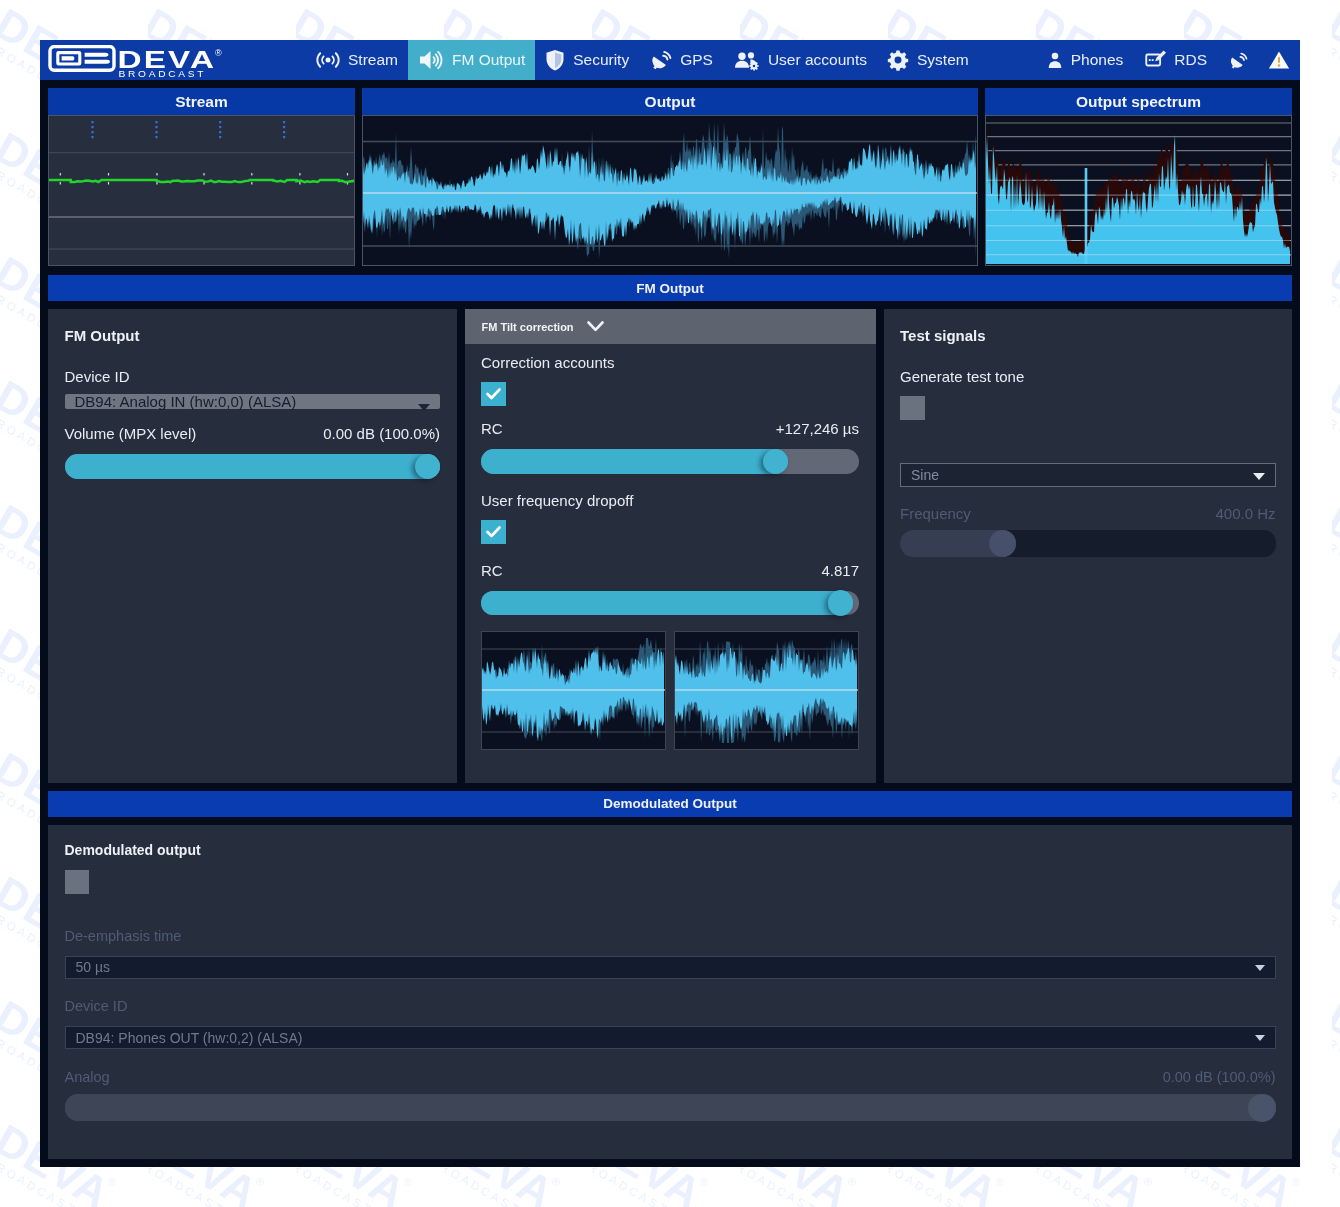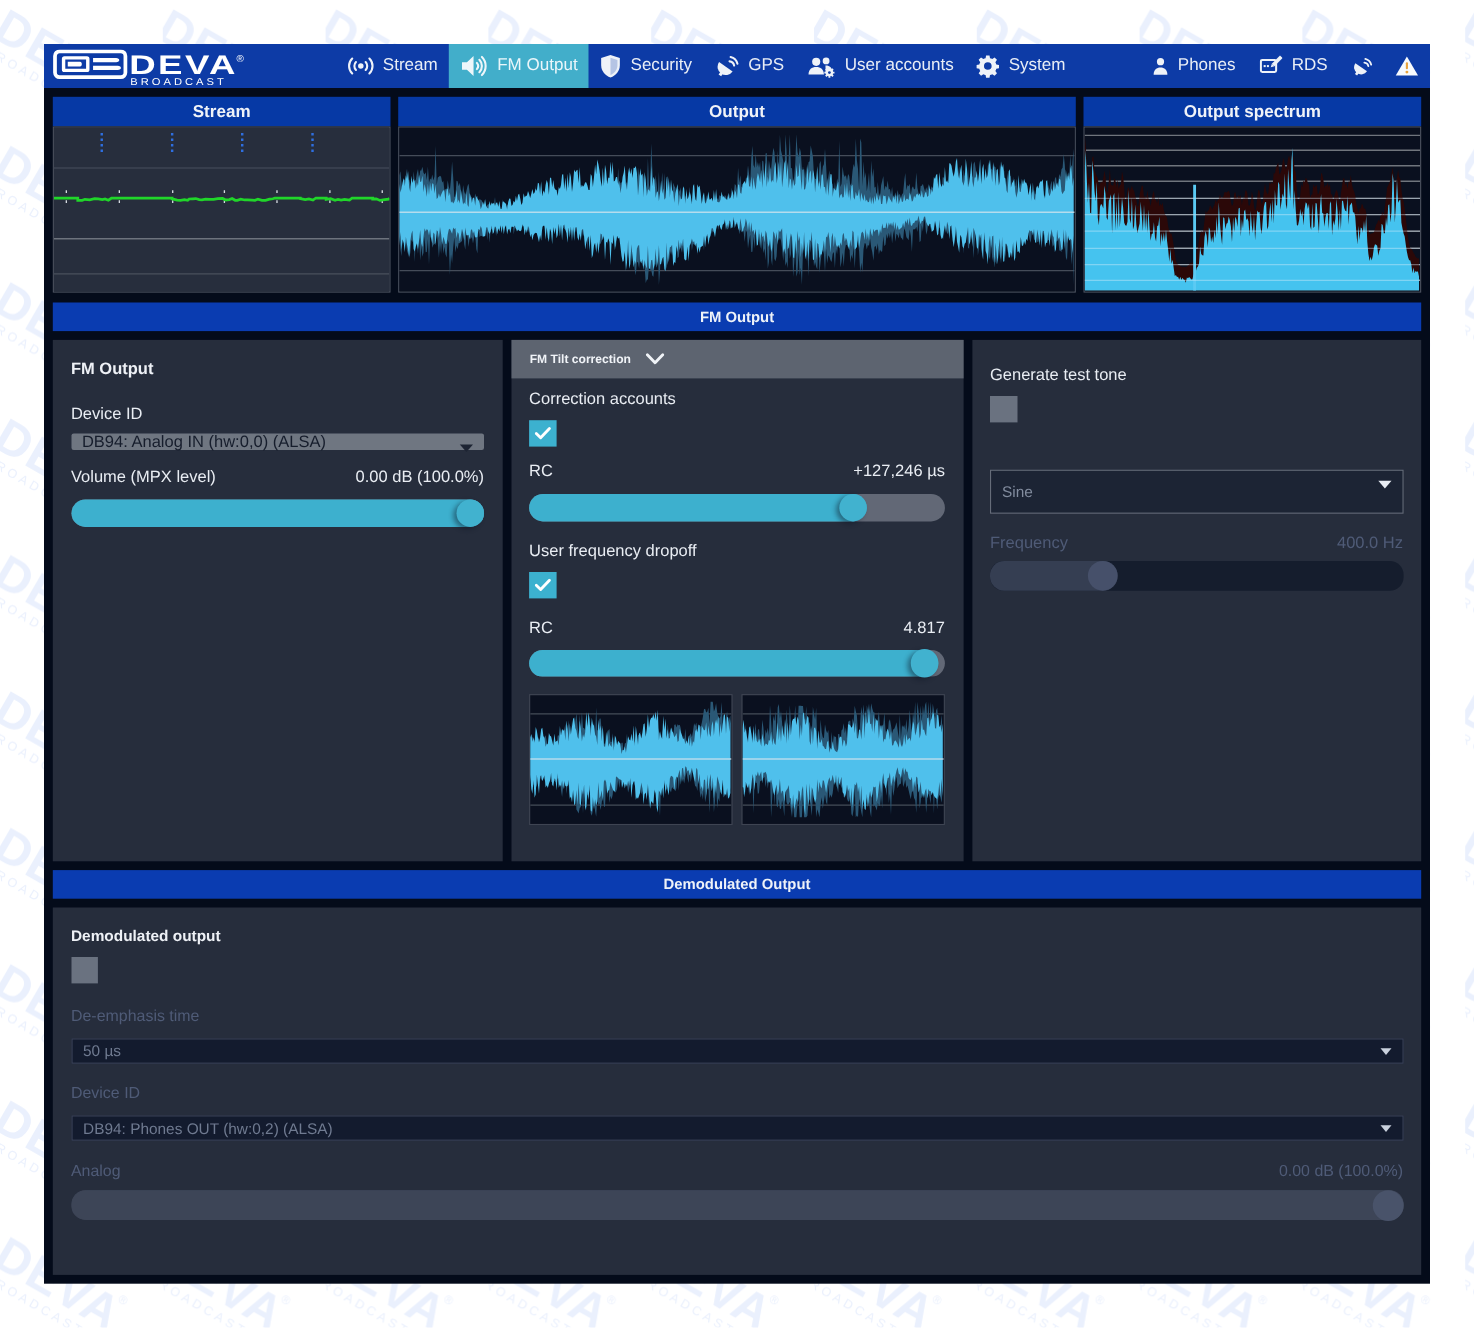--- a/index.html
+++ b/index.html
@@ -312,39 +312,40 @@
                   <line x1="0" y1="100" x2="183" y2="100" stroke="#454c59" stroke-width="1.2"></line>
                   <polygon points="0.0,37.0 1.0,22.4 2.0,37.1 3.0,26.2 4.0,42.2 5.0,38.1 6.0,33.6 7.0,30.9 8.0,35.0 9.0,39.0 10.0,43.5 11.0,33.7 12.0,25.5 13.0,43.4 14.0,31.7 15.0,30.4 16.0,39.5 17.0,40.4 18.0,22.3 19.0,29.3 20.0,42.2 21.0,31.2 22.0,35.0 23.0,29.6 24.0,36.9 25.0,8.9 26.0,23.5 27.0,38.3 28.0,18.7 29.0,23.6 30.0,14.6 31.0,36.0 32.0,11.2 33.0,7.9 34.0,21.5 35.0,14.3 36.0,25.0 37.0,39.0 38.0,22.1 39.0,33.2 40.0,12.9 41.0,25.9 42.0,35.5 43.0,8.8 44.0,23.7 45.0,36.1 46.0,33.5 47.0,22.3 48.0,9.2 49.0,33.2 50.0,32.0 51.0,9.5 52.0,9.6 53.0,9.7 54.0,9.8 55.0,9.8 56.0,21.4 57.0,22.6 58.0,10.1 59.0,31.8 60.0,27.4 61.0,24.0 62.0,30.5 63.0,34.4 64.0,10.5 65.0,16.9 66.0,22.2 67.0,11.5 68.0,43.9 69.0,32.0 70.0,41.9 71.0,22.1 72.0,33.7 73.0,38.3 74.0,39.1 75.0,26.4 76.0,31.9 77.0,34.7 78.0,31.7 79.0,46.1 80.0,49.0 81.0,33.2 82.0,45.2 83.0,36.4 84.0,38.2 85.0,37.6 86.0,50.5 87.0,35.3 88.0,35.3 89.0,43.8 90.0,32.2 91.0,30.9 92.0,25.5 93.0,34.7 94.0,29.2 95.0,39.4 96.0,24.3 97.0,23.3 98.0,23.2 99.0,40.4 100.0,20.9 101.0,24.7 102.0,9.5 103.0,14.5 104.0,18.4 105.0,35.1 106.0,38.8 107.0,23.4 108.0,10.6 109.0,18.7 110.0,8.5 111.0,20.2 112.0,35.3 113.0,9.2 114.0,14.0 115.0,7.7 116.0,17.3 117.0,7.4 118.0,12.1 119.0,15.5 120.0,15.8 121.0,34.4 122.0,32.0 123.0,21.5 124.0,15.0 125.0,28.5 126.0,27.1 127.0,28.7 128.0,26.4 129.0,15.8 130.0,31.3 131.0,36.7 132.0,36.2 133.0,24.0 134.0,21.9 135.0,27.3 136.0,34.9 137.0,31.2 138.0,30.4 139.0,28.0 140.0,24.5 141.0,31.3 142.0,39.1 143.0,17.3 144.0,39.6 145.0,27.1 146.0,29.2 147.0,27.0 148.0,31.5 149.0,21.7 150.0,34.4 151.0,27.4 152.0,13.2 153.0,25.5 154.0,33.8 155.0,15.0 156.0,22.6 157.0,6.0 158.0,31.8 159.0,6.0 160.0,14.6 161.0,24.8 162.0,9.3 163.0,24.0 164.0,9.1 165.0,17.7 166.0,8.9 167.0,6.0 168.0,22.7 169.0,6.0 170.0,24.0 171.0,6.0 172.0,22.2 173.0,7.7 174.0,13.6 175.0,21.5 176.0,13.9 177.0,11.3 178.0,22.3 179.0,36.5 180.0,28.0 181.0,17.8 182.0,35.2 182.0,86.1 181.0,97.7 180.0,93.1 179.0,90.6 178.0,93.5 177.0,103.8 176.0,93.2 175.0,78.3 174.0,107.8 173.0,78.8 172.0,82.1 171.0,99.0 170.0,92.4 169.0,89.1 168.0,93.5 167.0,107.2 166.0,92.2 165.0,83.9 164.0,88.2 163.0,80.7 162.0,97.0 161.0,103.0 160.0,79.3 159.0,81.3 158.0,107.0 157.0,95.5 156.0,93.5 155.0,87.4 154.0,88.1 153.0,94.5 152.0,90.8 151.0,86.3 150.0,81.8 149.0,84.3 148.0,76.8 147.0,80.7 146.0,83.5 145.0,71.6 144.0,80.5 143.0,80.7 142.0,82.1 141.0,84.7 140.0,73.9 139.0,78.3 138.0,86.1 137.0,91.7 136.0,81.0 135.0,108.9 134.0,89.7 133.0,98.3 132.0,75.8 131.0,91.4 130.0,84.2 129.0,81.1 128.0,79.8 127.0,103.0 126.0,91.0 125.0,100.8 124.0,100.5 123.0,97.9 122.0,104.8 121.0,101.9 120.0,99.8 119.0,101.4 118.0,85.5 117.0,111.0 116.0,105.9 115.0,97.0 114.0,102.1 113.0,92.8 112.0,96.8 111.0,89.6 110.0,90.8 109.0,111.0 108.0,106.5 107.0,100.5 106.0,94.4 105.0,111.0 104.0,109.3 103.0,111.0 102.0,84.6 101.0,103.7 100.0,110.3 99.0,108.1 98.0,90.0 97.0,96.4 96.0,96.6 95.0,93.9 94.0,82.6 93.0,93.2 92.0,92.4 91.0,79.7 90.0,84.8 89.0,80.8 88.0,76.4 87.0,88.7 86.0,84.2 85.0,80.2 84.0,78.4 83.0,80.3 82.0,88.9 81.0,93.3 80.0,90.2 79.0,93.8 78.0,81.5 77.0,99.6 76.0,97.4 75.0,90.5 74.0,96.4 73.0,103.3 72.0,92.7 71.0,99.1 70.0,111.0 69.0,106.9 68.0,103.6 67.0,111.0 66.0,91.5 65.0,94.3 64.0,90.1 63.0,109.9 62.0,101.1 61.0,94.6 60.0,96.8 59.0,109.6 58.0,111.0 57.0,111.0 56.0,111.0 55.0,90.1 54.0,111.0 53.0,111.0 52.0,111.0 51.0,94.2 50.0,99.8 49.0,111.0 48.0,111.0 47.0,111.0 46.0,97.9 45.0,111.0 44.0,104.3 43.0,96.8 42.0,99.2 41.0,99.6 40.0,97.1 39.0,84.2 38.0,110.3 37.0,100.8 36.0,95.4 35.0,103.3 34.0,103.3 33.0,94.4 32.0,102.2 31.0,100.6 30.0,81.6 29.0,100.2 28.0,76.8 27.0,93.7 26.0,111.0 25.0,74.0 24.0,76.9 23.0,85.0 22.0,76.2 21.0,83.6 20.0,74.3 19.0,75.3 18.0,76.8 17.0,77.9 16.0,78.2 15.0,88.5 14.0,90.1 13.0,79.5 12.0,79.8 11.0,75.7 10.0,107.6 9.0,75.1 8.0,78.4 7.0,86.6 6.0,90.8 5.0,79.1 4.0,78.4 3.0,82.3 2.0,86.8 1.0,90.9 0.0,77.4" fill="#2a5876"></polygon>
                   <polygon points="0.0,30.1 1.0,22.4 2.0,34.1 3.0,30.2 4.0,37.6 5.0,43.3 6.0,29.5 7.0,28.0 8.0,34.4 9.0,43.5 10.0,27.8 11.0,42.6 12.0,33.6 13.0,41.7 14.0,43.0 15.0,39.3 16.0,41.9 17.0,46.7 18.0,35.1 19.0,40.2 20.0,46.6 21.0,44.0 22.0,44.4 23.0,45.4 24.0,40.5 25.0,41.6 26.0,33.0 27.0,45.6 28.0,38.9 29.0,43.7 30.0,45.3 31.0,35.3 32.0,24.6 33.0,40.9 34.0,30.1 35.0,42.6 36.0,27.3 37.0,34.6 38.0,38.4 39.0,21.3 40.0,44.1 41.0,24.5 42.0,41.7 43.0,26.0 44.0,36.6 45.0,23.9 46.0,21.5 47.0,21.7 48.0,19.6 49.0,27.0 50.0,19.3 51.0,22.7 52.0,40.5 53.0,26.3 54.0,37.3 55.0,15.7 56.0,16.6 57.0,27.2 58.0,24.9 59.0,18.7 60.0,20.5 61.0,41.9 62.0,45.6 63.0,27.6 64.0,44.7 65.0,29.8 66.0,29.4 67.0,32.8 68.0,48.9 69.0,31.8 70.0,42.9 71.0,42.9 72.0,39.9 73.0,46.2 74.0,46.6 75.0,49.0 76.0,49.0 77.0,42.3 78.0,41.6 79.0,52.3 80.0,47.9 81.0,49.7 82.0,41.8 83.0,47.7 84.0,50.2 85.0,51.1 86.0,51.8 87.0,48.8 88.0,38.8 89.0,37.6 90.0,38.3 91.0,46.9 92.0,40.5 93.0,41.6 94.0,46.9 95.0,43.5 96.0,26.3 97.0,26.7 98.0,27.6 99.0,29.6 100.0,28.2 101.0,24.6 102.0,34.7 103.0,24.8 104.0,38.7 105.0,39.7 106.0,31.0 107.0,31.9 108.0,40.4 109.0,28.2 110.0,16.6 111.0,39.4 112.0,13.4 113.0,26.2 114.0,24.3 115.0,12.3 116.0,26.4 117.0,25.7 118.0,33.4 119.0,16.8 120.0,35.3 121.0,20.7 122.0,22.9 123.0,23.1 124.0,39.6 125.0,26.9 126.0,32.5 127.0,26.7 128.0,43.1 129.0,39.5 130.0,40.2 131.0,33.2 132.0,30.2 133.0,33.8 134.0,40.6 135.0,32.5 136.0,45.7 137.0,45.5 138.0,42.1 139.0,40.9 140.0,42.5 141.0,44.5 142.0,47.7 143.0,39.0 144.0,45.0 145.0,47.1 146.0,43.8 147.0,35.5 148.0,45.3 149.0,35.0 150.0,41.1 151.0,39.6 152.0,38.7 153.0,42.1 154.0,31.0 155.0,23.7 156.0,26.7 157.0,36.7 158.0,33.3 159.0,27.1 160.0,24.4 161.0,39.3 162.0,35.0 163.0,22.2 164.0,31.9 165.0,31.0 166.0,35.1 167.0,37.3 168.0,20.9 169.0,20.2 170.0,29.2 171.0,22.9 172.0,21.2 173.0,15.5 174.0,17.0 175.0,29.8 176.0,30.4 177.0,18.1 178.0,18.3 179.0,29.2 180.0,26.8 181.0,34.0 182.0,25.7 182.0,91.6 181.0,76.2 180.0,92.3 179.0,78.8 178.0,89.1 177.0,94.8 176.0,93.5 175.0,92.9 174.0,91.2 173.0,88.0 172.0,90.9 171.0,87.2 170.0,87.4 169.0,85.2 168.0,93.9 167.0,84.9 166.0,87.2 165.0,93.6 164.0,88.9 163.0,93.7 162.0,78.5 161.0,85.5 160.0,88.5 159.0,75.0 158.0,73.9 157.0,83.7 156.0,78.0 155.0,87.7 154.0,74.1 153.0,77.0 152.0,76.6 151.0,75.2 150.0,69.5 149.0,69.7 148.0,66.3 147.0,72.6 146.0,65.6 145.0,68.6 144.0,75.4 143.0,72.0 142.0,71.1 141.0,65.4 140.0,68.6 139.0,72.9 138.0,79.7 137.0,73.3 136.0,79.0 135.0,83.1 134.0,70.3 133.0,75.1 132.0,75.2 131.0,81.0 130.0,85.0 129.0,80.2 128.0,70.8 127.0,77.7 126.0,89.2 125.0,77.3 124.0,82.9 123.0,92.4 122.0,97.0 121.0,82.9 120.0,84.0 119.0,83.1 118.0,90.1 117.0,93.3 116.0,87.1 115.0,92.7 114.0,101.4 113.0,89.6 112.0,104.3 111.0,103.4 110.0,94.5 109.0,103.6 108.0,82.2 107.0,98.9 106.0,83.0 105.0,88.3 104.0,79.0 103.0,82.2 102.0,80.7 101.0,89.5 100.0,102.5 99.0,84.2 98.0,100.7 97.0,84.7 96.0,87.4 95.0,81.2 94.0,89.4 93.0,93.1 92.0,89.7 91.0,88.2 90.0,74.1 89.0,78.1 88.0,81.9 87.0,73.7 86.0,85.2 85.0,72.3 84.0,81.7 83.0,77.3 82.0,72.4 81.0,77.1 80.0,78.5 79.0,74.6 78.0,77.7 77.0,82.2 76.0,89.0 75.0,82.7 74.0,77.8 73.0,77.3 72.0,84.9 71.0,82.9 70.0,78.6 69.0,88.7 68.0,76.3 67.0,94.2 66.0,98.0 65.0,93.9 64.0,86.2 63.0,83.6 62.0,98.2 61.0,80.1 60.0,101.2 59.0,91.2 58.0,80.4 57.0,108.8 56.0,102.8 55.0,82.6 54.0,85.9 53.0,96.8 52.0,87.8 51.0,86.3 50.0,97.2 49.0,93.5 48.0,99.6 47.0,103.8 46.0,90.0 45.0,103.5 44.0,93.9 43.0,93.3 42.0,81.7 41.0,84.8 40.0,86.2 39.0,87.9 38.0,97.0 37.0,87.8 36.0,86.6 35.0,89.8 34.0,76.1 33.0,86.6 32.0,90.7 31.0,81.1 30.0,85.3 29.0,91.1 28.0,87.9 27.0,80.9 26.0,76.7 25.0,79.9 24.0,77.9 23.0,80.1 22.0,72.3 21.0,69.7 20.0,70.5 19.0,70.5 18.0,80.2 17.0,69.3 16.0,71.8 15.0,74.0 14.0,69.4 13.0,73.7 12.0,71.9 11.0,86.3 10.0,75.6 9.0,71.7 8.0,84.3 7.0,89.9 6.0,80.2 5.0,84.5 4.0,82.5 3.0,78.6 2.0,92.9 1.0,83.9 0.0,83.4" fill="#4fc0ec"></polygon>
                   <line x1="0" y1="58" x2="183" y2="58" stroke="#cfe2ee" stroke-width="1.3" stroke-opacity="0.8"></line>
                 </svg></div>
 </div>
 </div>
         </div>
 <div class="card">
           <div class="cpad">
+<div class="ctitle">Test signals</div>
 <div class="lbl" style="margin-top:24px">Generate test tone</div>
 <div class="cb off" style="margin-top:12.2px"></div>
-<div class="dsel" style="margin-top:43px;height:40px;border-color:#656c79;color:#828c9e;background:#1c2434">Sine<span class="arrow-w"></span></div>
+<div class="dsel" style="margin-top:43px;height:24px;border-color:#656c79;color:#828c9e;background:#1c2434">Sine<span class="arrow-w"></span></div>
 <div class="row2" style="margin-top:18px">
               <span class="lbl mut">Frequency</span>
               <span class="val mut">400.0 Hz</span>
             </div>
 <div class="slider" style="margin-top:8px;height:26.5px;background:#151d2d">
               <div class="fill" style="width:31%;background:#353e52;border-radius:13px"></div>
               <div class="thumb" style="left:calc(31% - 27px);width:27px;height:27px;top:0;background:#46506a;box-shadow:none"></div>
             </div>
 </div>
         </div>
 </div>
 <div class="secbar" style="margin-top:8px;">Demodulated Output</div>
 <div class="dcard">
 <div class="ctitle" style="font-size:14px;padding-top:17px;line-height:17px">Demodulated output</div>
 <div class="cb off" style="margin-top:11px"></div>
-<div class="lbl mut" style="margin-top:23px;font-size:14.5px">De-emphasis time</div>
+<div class="lbl mut" style="margin-top:35px;font-size:14.5px">De-emphasis time</div>
 <div class="dsel" style="margin-top:12px">50 µs<span class="arrow-w" style="top:8px;border-left-width:5.5px;border-right-width:5.5px;border-top-width:6px;border-top-color:#c9d1dd"></span></div>
 <div class="lbl mut" style="margin-top:20.5px;font-size:14.5px">Device ID</div>
 <div class="dsel" style="margin-top:12.4px">DB94: Phones OUT (hw:0,2) (ALSA)<span class="arrow-w" style="top:8px;border-left-width:5.5px;border-right-width:5.5px;border-top-width:6px;border-top-color:#c9d1dd"></span></div>
 <div class="row2" style="margin-top:19.5px">
           <span class="lbl mut" style="font-size:14.5px">Analog</span>
           <span class="val mut" style="font-size:14.5px">0.00 dB (100.0%)</span>
         </div>
 <div class="slider" style="margin-top:9px;height:27.5px;background:#3d4557">
           <div class="fill" style="width:100%;background:#3d4557;border-radius:13.75px"></div>
           <div class="thumb" style="right:0;width:28px;height:28px;top:-0.25px;background:#49536a;box-shadow:none"></div>

